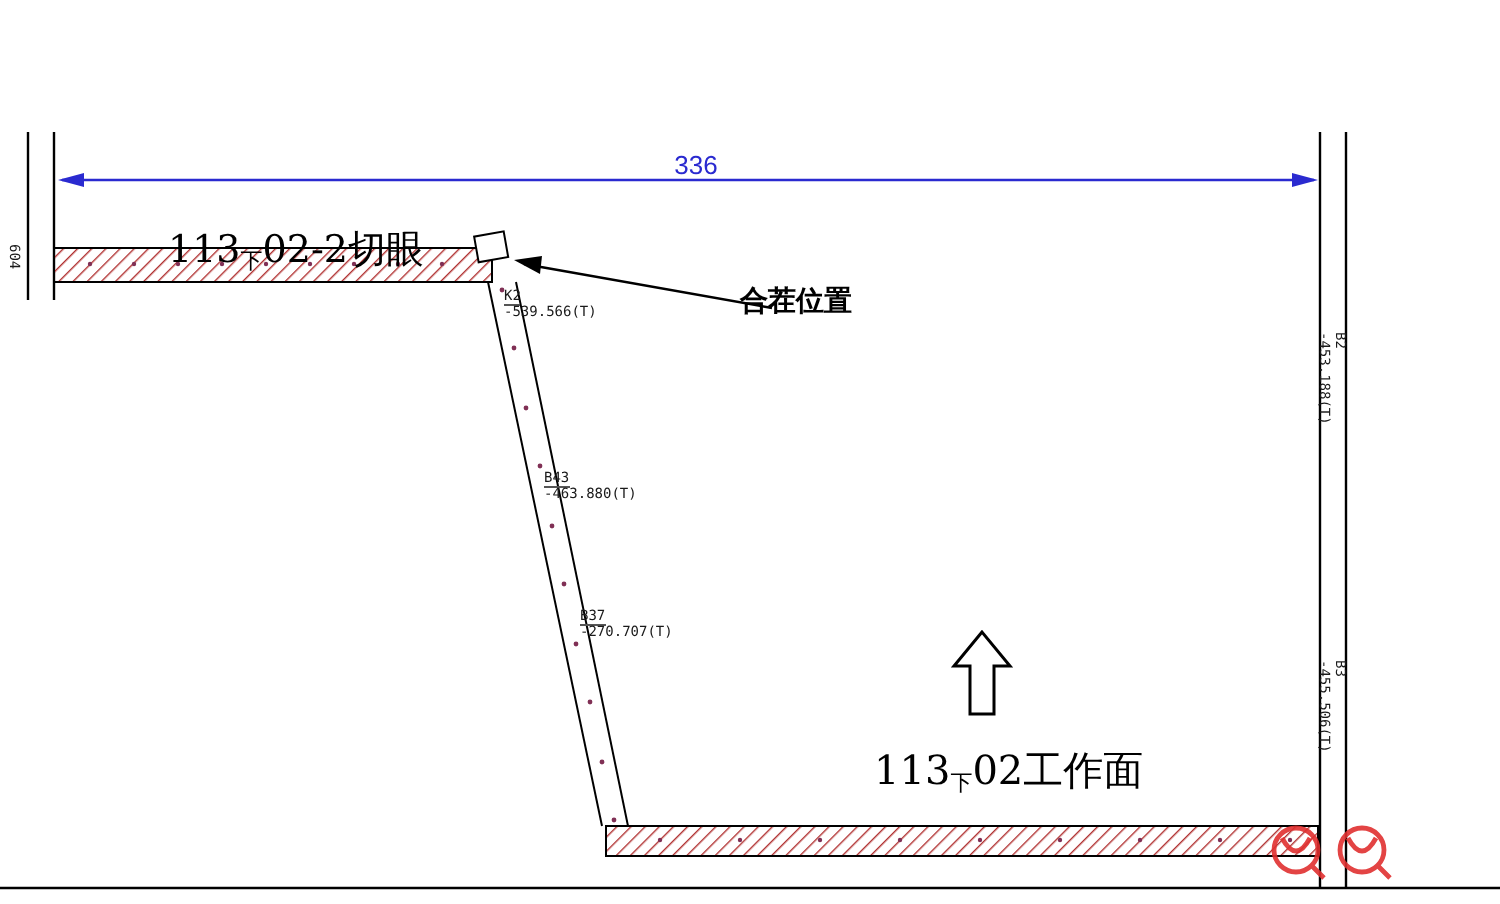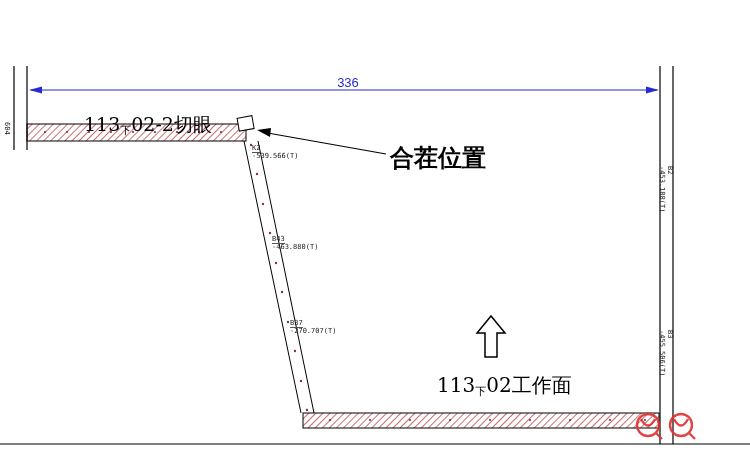--- a/index.html
+++ b/index.html
@@ -3,21 +3,21 @@
 <meta charset="utf-8">
 <style>
   html,body{margin:0;padding:0;background:#ffffff;}
   body{font-family:"Liberation Sans", sans-serif;}
   #canvas{position:relative;width:750px;height:452px;background:#ffffff;overflow:hidden;}
   svg{position:absolute;left:0;top:0;}
   .lbl{position:absolute;color:#000;white-space:nowrap;font-family:"DejaVu Serif", serif;}
   .title{left:240px;top:14px;width:240px;text-align:center;font-size:25px;font-weight:bold;
          letter-spacing:2px;border-bottom:1px solid #000;padding-bottom:6px;}
   .cut-eye{left:84px;top:112px;font-size:19px;}
-  .joint{left:390px;top:142px;font-size:24px;font-weight:bold;}
+  .joint{left:370px;top:142px;font-size:14px;font-weight:bold;}
   .working-face{left:437px;top:372px;font-size:20px;text-align:right;}
   .sub{font-size:11px;vertical-align:-3px;}
   .dim-text{left:318px;top:75px;width:60px;text-align:center;font-size:13px;color:#2a2ad0;
             font-family:Liberation Sans, sans-serif;}
   .tiny{position:absolute;font-family:"DejaVu Sans Mono", monospace;font-size:7px;line-height:8px;
         color:#1a1a1a;white-space:nowrap;}
   .tiny .pid{border-bottom:1px solid #555;}
   .vtext{position:absolute;writing-mode:vertical-rl;font-family:"DejaVu Sans Mono", monospace;
          font-size:7px;line-height:8px;color:#1a1a1a;}
 </style>
@@ -130,21 +130,21 @@
   </div>
 
   <div class="tiny" style="left:252px;top:144px;">
     <span class="pid">K2</span><br>
     <span>-539.566(T)</span>
   </div>
   <div class="tiny" style="left:272px;top:235px;">
     <span class="pid">B43</span><br>
     <span>-463.880(T)</span>
   </div>
-  <div class="tiny" style="left:290px;top:319px;">
+  <div class="tiny" style="left:290px;top:304px;">
     <span class="pid">B37</span><br>
     <span>-270.707(T)</span>
   </div>
 
   <div class="vtext" style="left:658px;top:166px;">
     <span>B2</span><br>
     <span>-453.188(T)</span>
   </div>
   <div class="vtext" style="left:658px;top:330px;">
     <span>B3</span><br>

